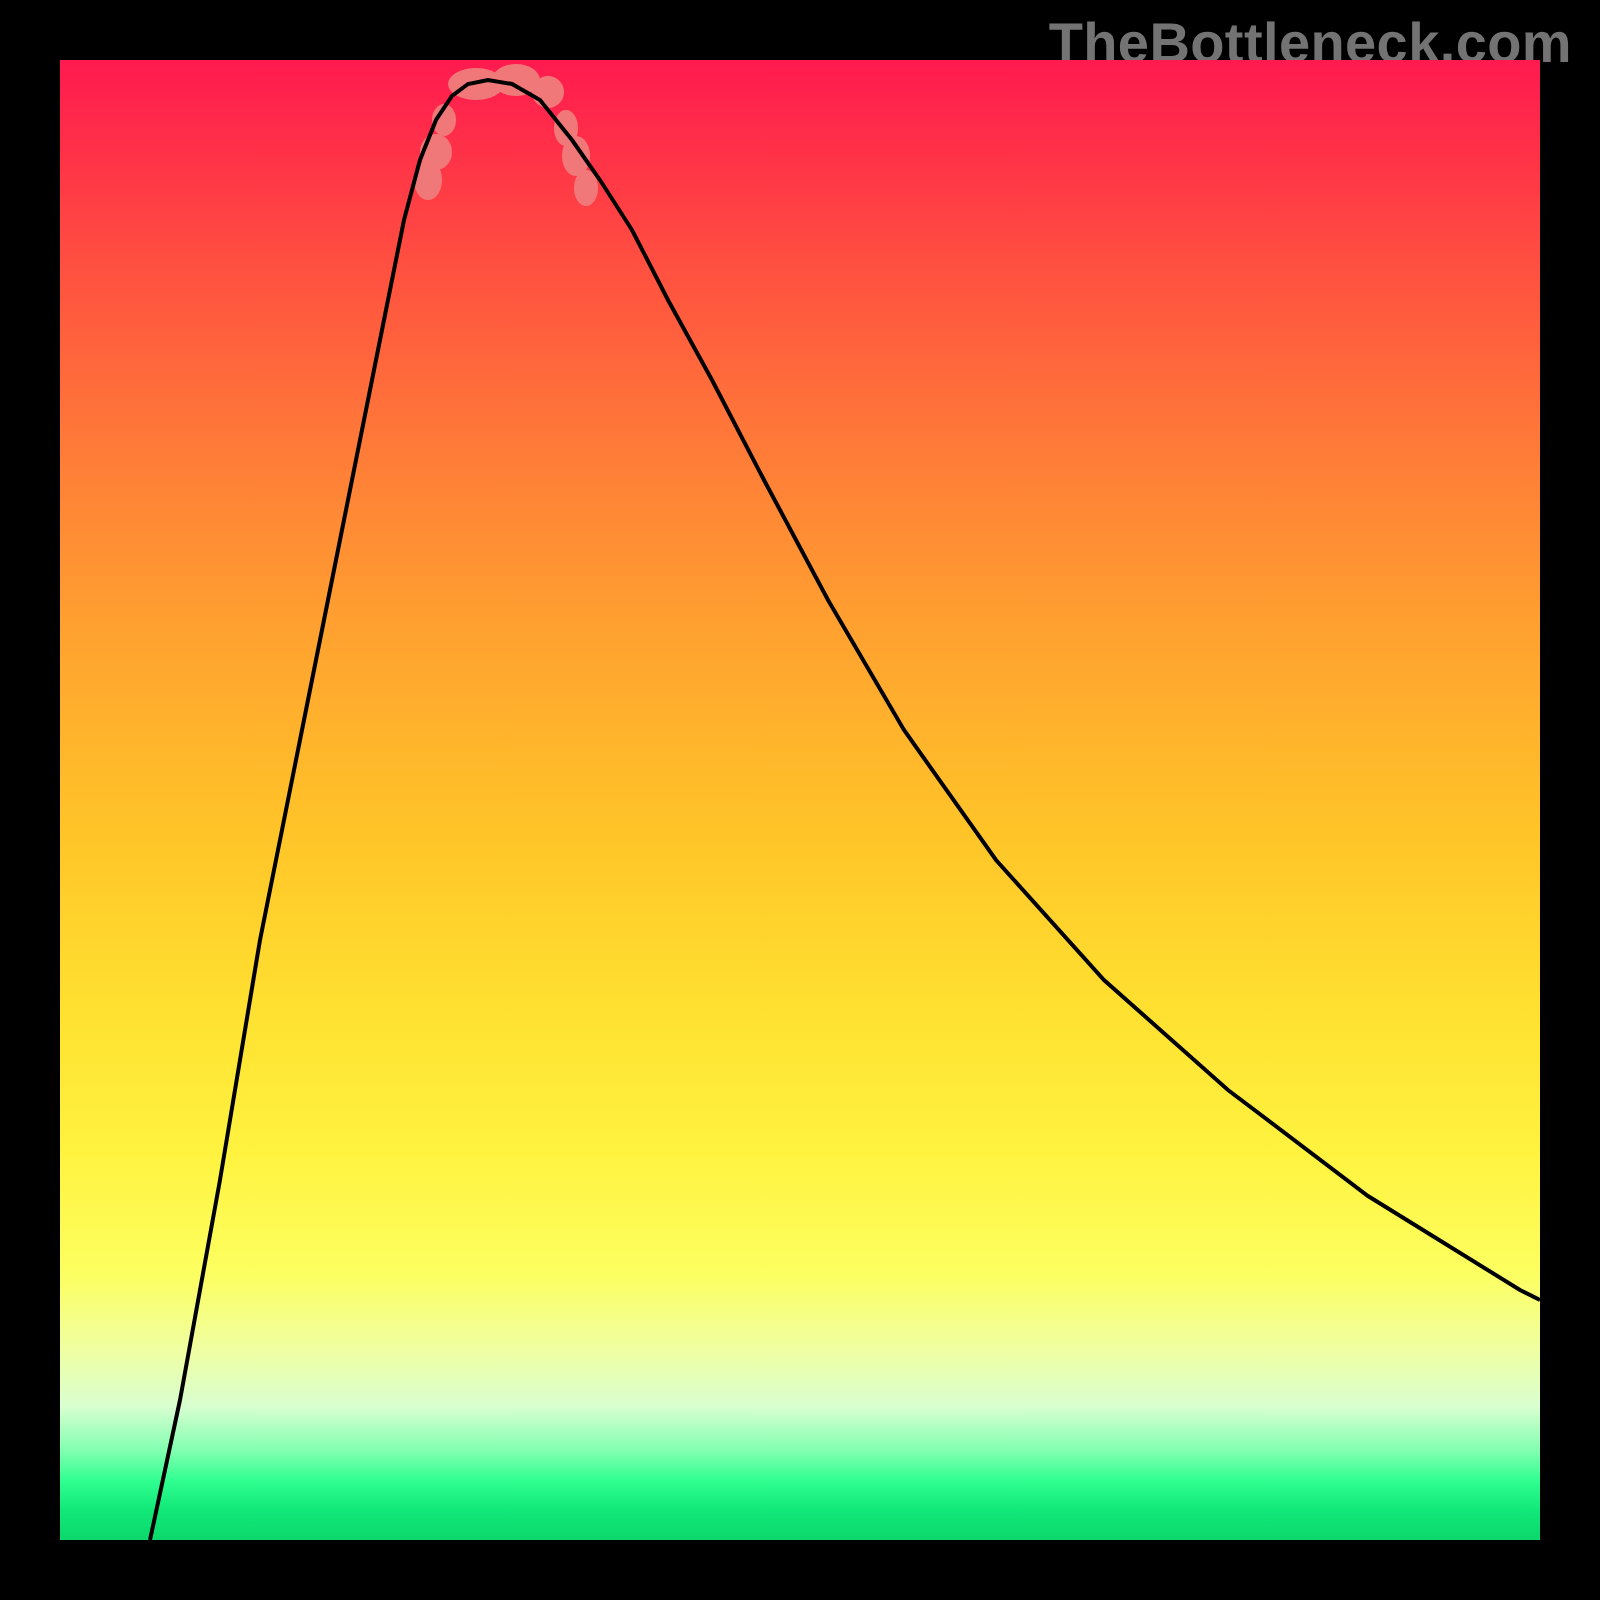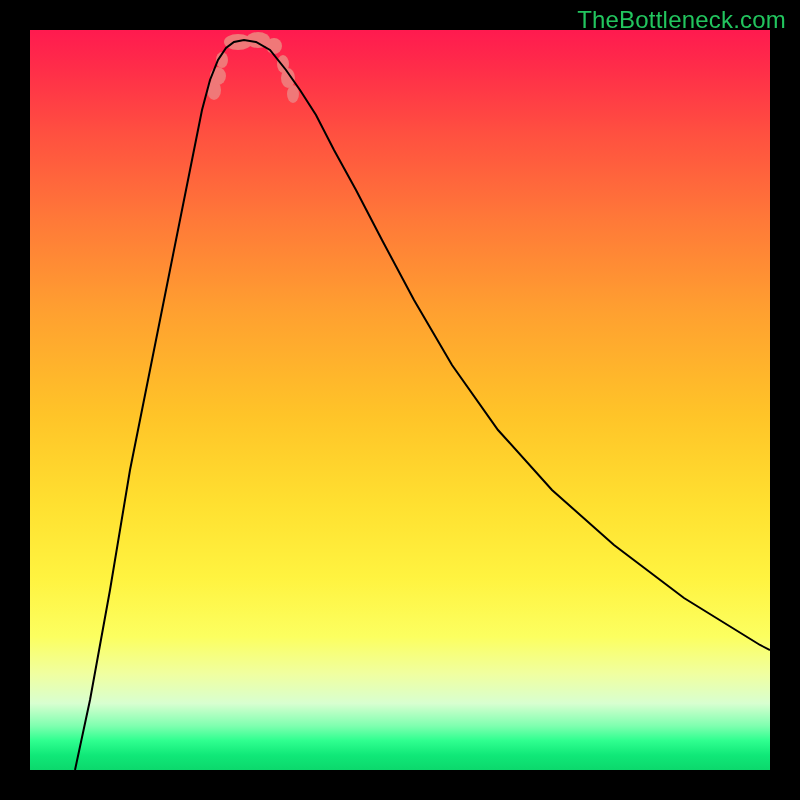--- a/index.html
+++ b/index.html
@@ -47,23 +47,23 @@
     position: absolute;
     left: 0;
     top: 0;
     width: 740px;
     height: 740px;
   }
   .watermark {
     position: absolute;
     top: 6px;
     right: 14px;
-    color: #22c55e;
-    font-size: 24px;
-    font-weight: 400;
+    color: #737373;
+    font-size: 28px;
+    font-weight: 700;
     letter-spacing: 0.2px;
     user-select: none;
   }
 </style>
 </head>
 <body>
 
 <div class="frame">
 
   <div class="watermark">TheBottleneck.com</div>

